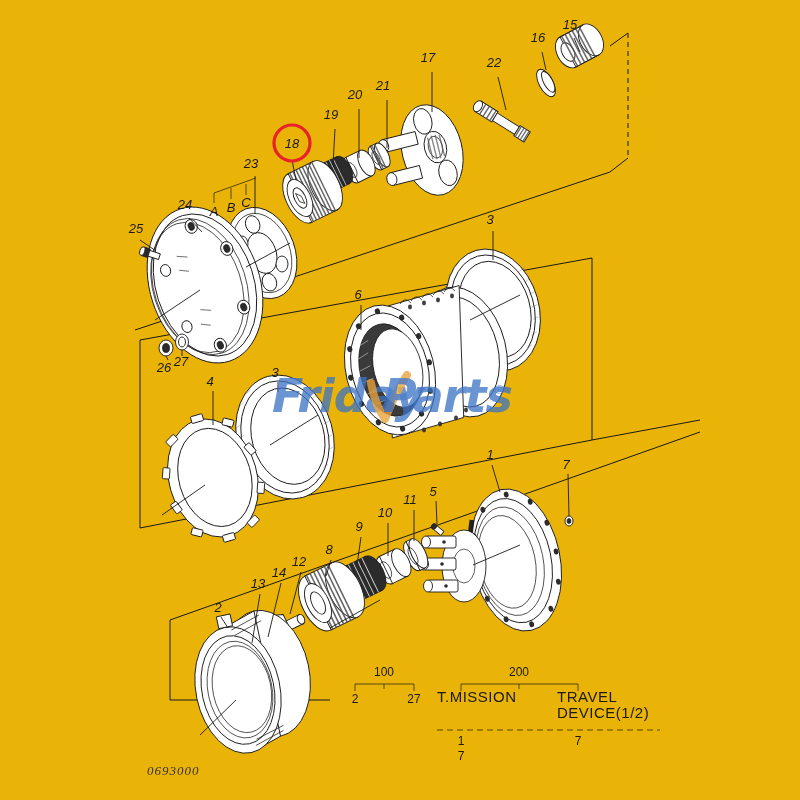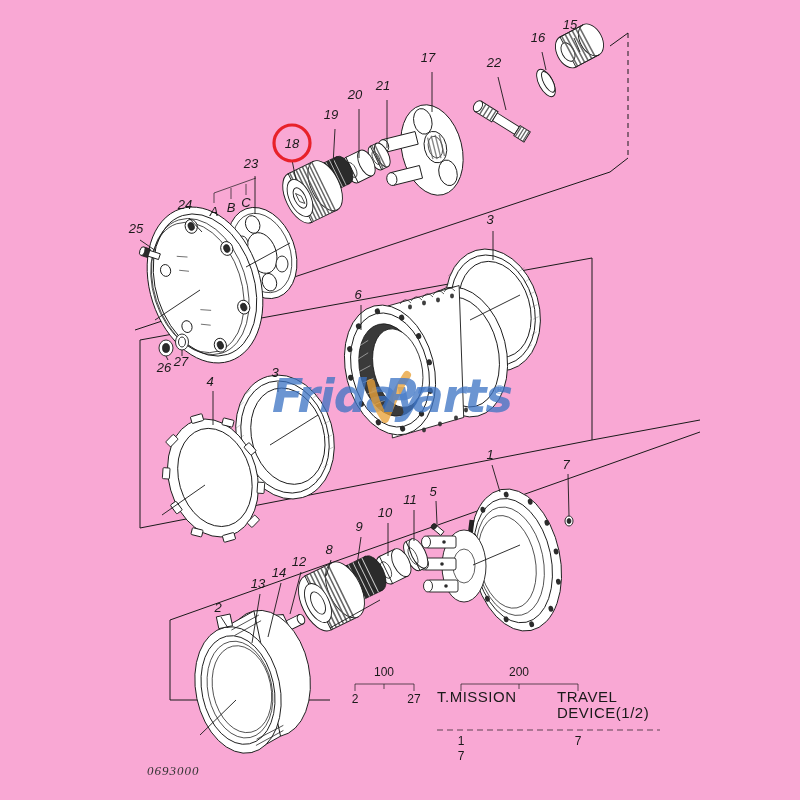--- a/index.html
+++ b/index.html
@@ -8,21 +8,21 @@
     padding: 0;
     background: #ffffff;
   }
   body {
     font-family: "Liberation Sans", sans-serif;
   }
   #stage {
     position: relative;
     width: 800px;
     height: 800px;
-    background: #f9a8d4;
+    background: #eab308;
     overflow: hidden;
   }
   #diagram {
     position: absolute;
     left: 0;
     top: 0;
     width: 800px;
     height: 800px;
   }
   .callout-num {

